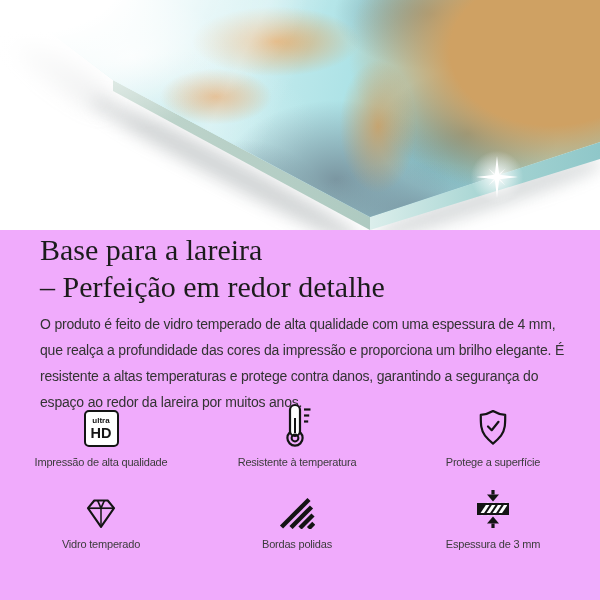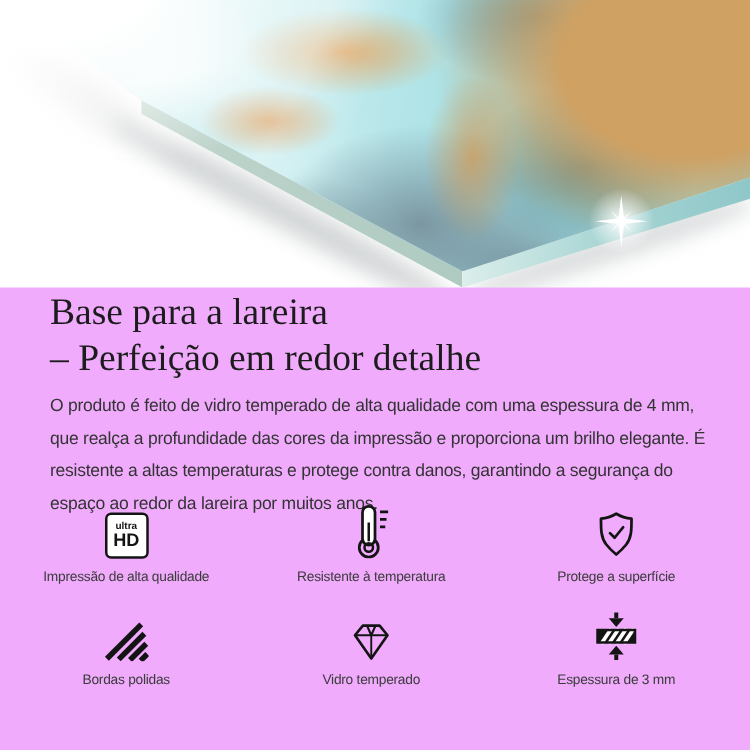--- a/index.html
+++ b/index.html
@@ -121,44 +121,44 @@
             <path d="M15 2 C11 4.4 6.8 5.6 2.8 5.9 C2.8 13.5 2.5 21 7 26.6 C9.6 29.9 12.3 32.4 15 34.6 C17.7 32.4 20.4 29.9 23 26.6 C27.5 21 27.2 13.5 27.2 5.9 C23.2 5.6 19 4.4 15 2 Z"></path>
             <path d="M10 17.5 L13.7 21.2 L20.5 12.8" stroke-linecap="round"></path>
           </g>
         </svg>
       </div>
       <div class="feature-label">Protege a superfície</div>
     </div>
 
     <div class="feature">
       <div class="icon-box">
+        <svg class="ico" width="32" height="31" viewBox="0 0 32 31">
+          <g stroke="#141414" fill="none" stroke-linejoin="round">
+            <path d="M3 10.2 L9.3 2.5 L22.7 2.5 L29 10.2 L16 28.8 Z" stroke-width="2.1"></path>
+            <path d="M3 10.2 H29" stroke-width="1.7"></path>
+            <path d="M12.6 2.5 L16 10.2 L19.4 2.5" stroke-width="1.7"></path>
+            <path d="M16 10.2 L16 28.8" stroke-width="1.5"></path>
+          </g>
+        </svg>
+      </div>
+      <div class="feature-label">Vidro temperado</div>
+    </div>
+
+    <div class="feature">
+      <div class="icon-box">
         <svg class="ico" width="36" height="32" viewBox="0 0 36 32">
           <g stroke="#141414" stroke-width="4.4">
             <line x1="2.5" y1="30" x2="30" y2="2.5"></line>
             <line x1="12" y1="30.5" x2="32.5" y2="10"></line>
             <line x1="21" y1="31" x2="34" y2="18"></line>
             <line x1="29.5" y1="31.5" x2="34.8" y2="26.2"></line>
           </g>
         </svg>
       </div>
       <div class="feature-label">Bordas polidas</div>
-    </div>
-
-    <div class="feature">
-      <div class="icon-box">
-        <svg class="ico" width="32" height="31" viewBox="0 0 32 31">
-          <g stroke="#141414" fill="none" stroke-linejoin="round">
-            <path d="M3 10.2 L9.3 2.5 L22.7 2.5 L29 10.2 L16 28.8 Z" stroke-width="2.1"></path>
-            <path d="M3 10.2 H29" stroke-width="1.7"></path>
-            <path d="M12.6 2.5 L16 10.2 L19.4 2.5" stroke-width="1.7"></path>
-            <path d="M16 10.2 L16 28.8" stroke-width="1.5"></path>
-          </g>
-        </svg>
-      </div>
-      <div class="feature-label">Vidro temperado</div>
     </div>
 
     <div class="feature">
       <div class="icon-box">
         <svg class="ico" width="34" height="40" viewBox="0 0 34 40">
           <g fill="#141414" stroke="#141414">
             <line x1="17" y1="1" x2="17" y2="5.5" stroke-width="3.2"></line>
             <polygon points="11,5.5 23,5.5 17,12.5" stroke="none"></polygon>
             <rect x="2" y="15" width="30" height="10" stroke="none"></rect>
             <g stroke="#ffffff" stroke-width="3">

